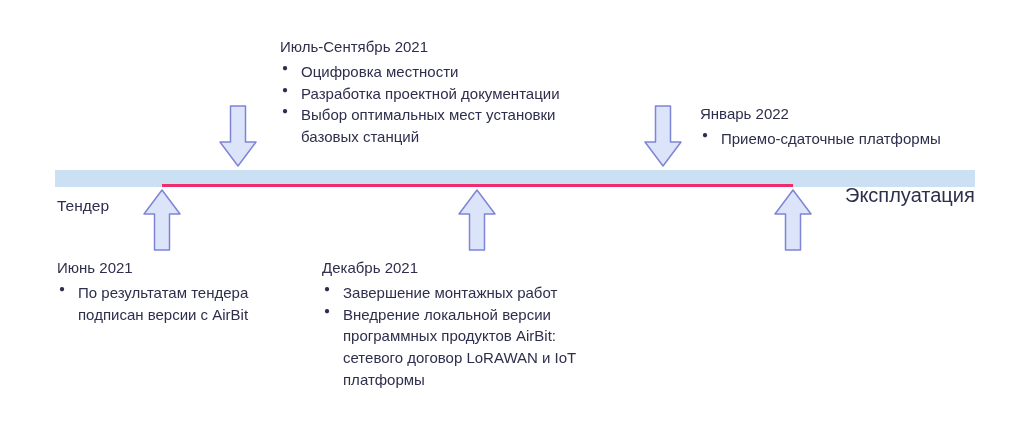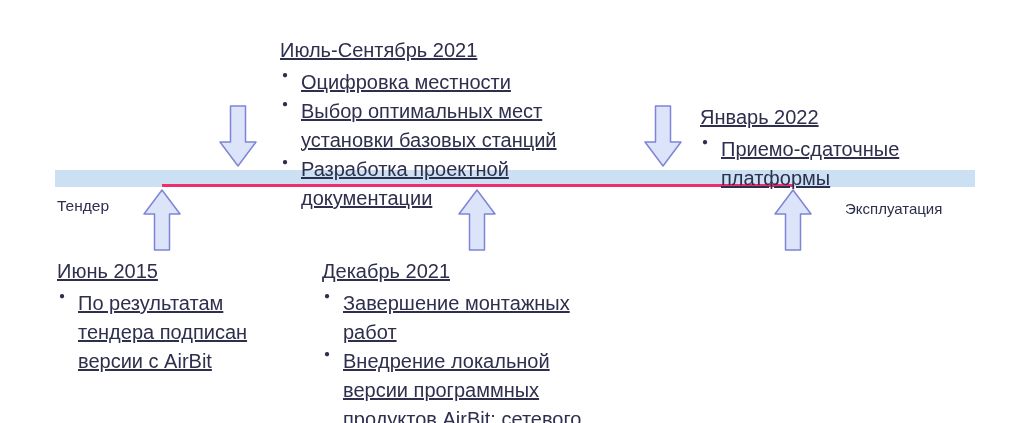--- a/index.html
+++ b/index.html
@@ -40,27 +40,26 @@
   .arrow-up-1   { left:143px; top:189px; }
   .arrow-up-2   { left:458px; top:189px; }
   .arrow-up-3   { left:774px; top:189px; }
 
   .axis-label {
     position:absolute;
     font-size:15.5px;
     text-align:right;
   }
   .label-start { left:57px;  top:197px; }
-  .label-end   { left:845px; top:200px; font-size:15px; }
+  .label-end   { left:845px; top:184px; font-size:20px; }
 
   .event {
     position:absolute;
-    font-size:20px;
+    font-size:15px;
     line-height:1.45;
-    text-decoration:underline;
   }
   .event-title { margin-bottom:3px; }
   .bullets { list-style:none; }
   .bullets li { position:relative; padding-left:21px; }
   .bullets li::before {
     content:"\25CF";
     position:absolute;
     left:2px; top:0px;
     font-size:10px;
   }
@@ -92,32 +91,32 @@
     <path d="M19 1 L37 25 H26.5 V61 H11.5 V25 H1 Z"></path>
   </svg>
   <svg class="arrow arrow-up-3" viewBox="0 0 38 62">
     <path d="M19 1 L37 25 H26.5 V61 H11.5 V25 H1 Z"></path>
   </svg>
 
   <div class="axis-label label-start">Тендер</div>
   <div class="axis-label label-end">Эксплуатация</div>
 
   <div class="event ev-jun">
-    <div class="event-title">Июнь 2015</div>
+    <div class="event-title">Июнь 2021</div>
     <ul class="bullets">
       <li>По результатам тендера подписан версии с AirBit</li>
     </ul>
   </div>
 
   <div class="event ev-jul-sep">
     <div class="event-title">Июль-Сентябрь 2021</div>
     <ul class="bullets">
       <li>Оцифровка местности</li>
+      <li>Разработка проектной документации</li>
       <li>Выбор оптимальных мест установки базовых станций</li>
-      <li>Разработка проектной документации</li>
     </ul>
   </div>
 
   <div class="event ev-dec">
     <div class="event-title">Декабрь 2021</div>
     <ul class="bullets">
       <li>Завершение монтажных работ</li>
       <li>Внедрение локальной версии программных продуктов AirBit: сетевого договор LoRAWAN и IoT платформы</li>
     </ul>
   </div>

